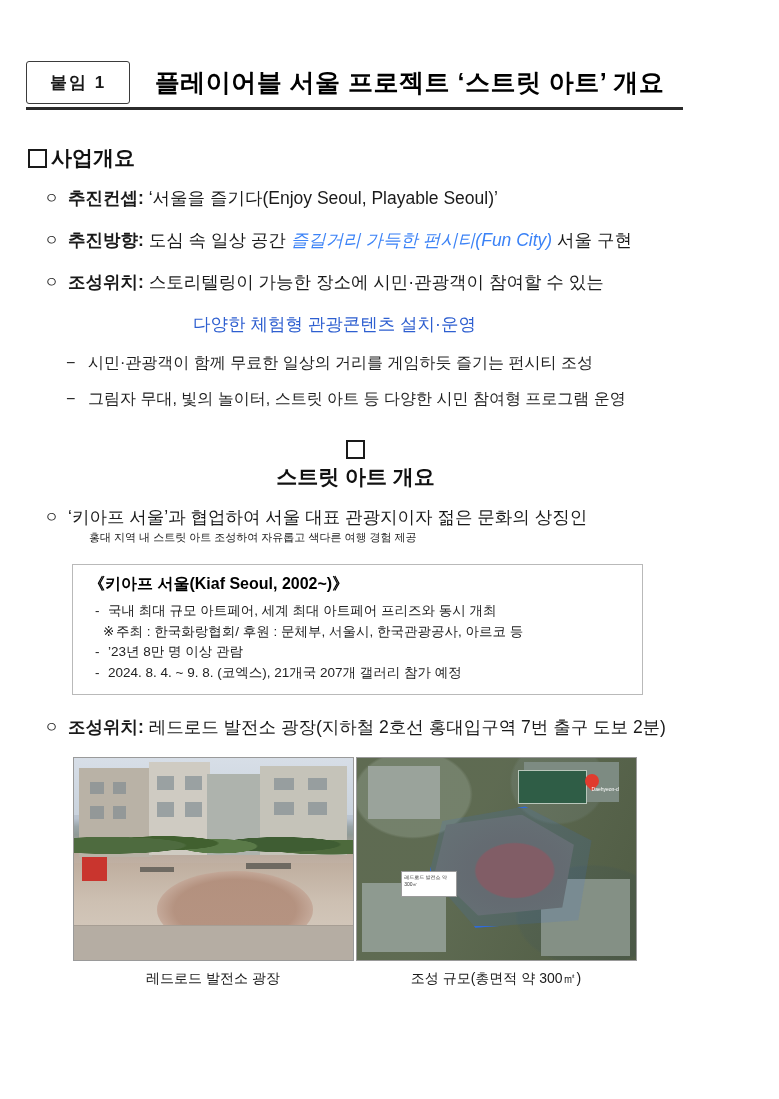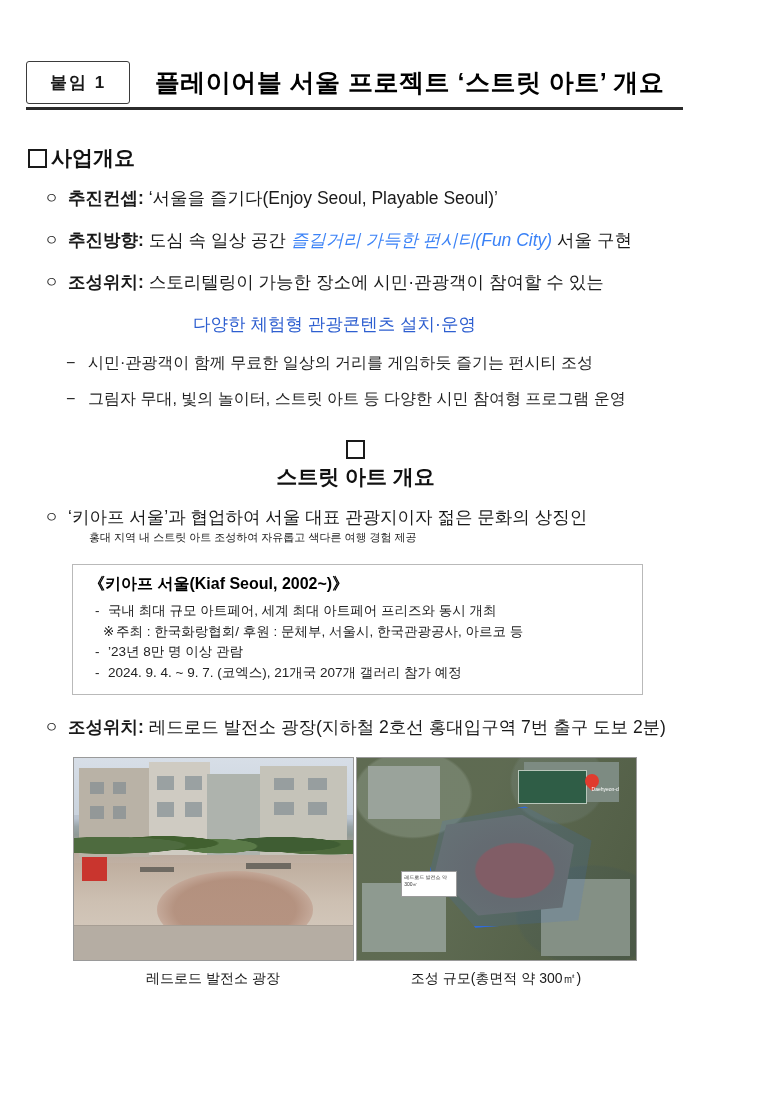--- a/index.html
+++ b/index.html
@@ -272,21 +272,21 @@
     <div class="infobox-li note">
       <span class="m">※</span>
       <span>주최 : 한국화랑협회/ 후원 : 문체부, 서울시, 한국관광공사, 아르코 등</span>
     </div>
     <div class="infobox-li">
       <span class="m">-</span>
       <span>’23년 8만 명 이상 관람</span>
     </div>
     <div class="infobox-li">
       <span class="m">-</span>
-      <span>2024. 9. 4. ~ 9. 7. (코엑스), 21개국 207개 갤러리 참가 예정</span>
+      <span>2024. 8. 4. ~ 9. 8. (코엑스), 21개국 207개 갤러리 참가 예정</span>
     </div>
   </div>
 
   <div class="b1">
     <span class="b1-mark">ㅇ</span>
     <span class="b1-text">
       <span class="lbl">조성위치:</span><span> 레드로드 발전소 광장(지하철 2호선 홍대입구역 7번 출구 도보 2분)</span>
     </span>
   </div>
 

